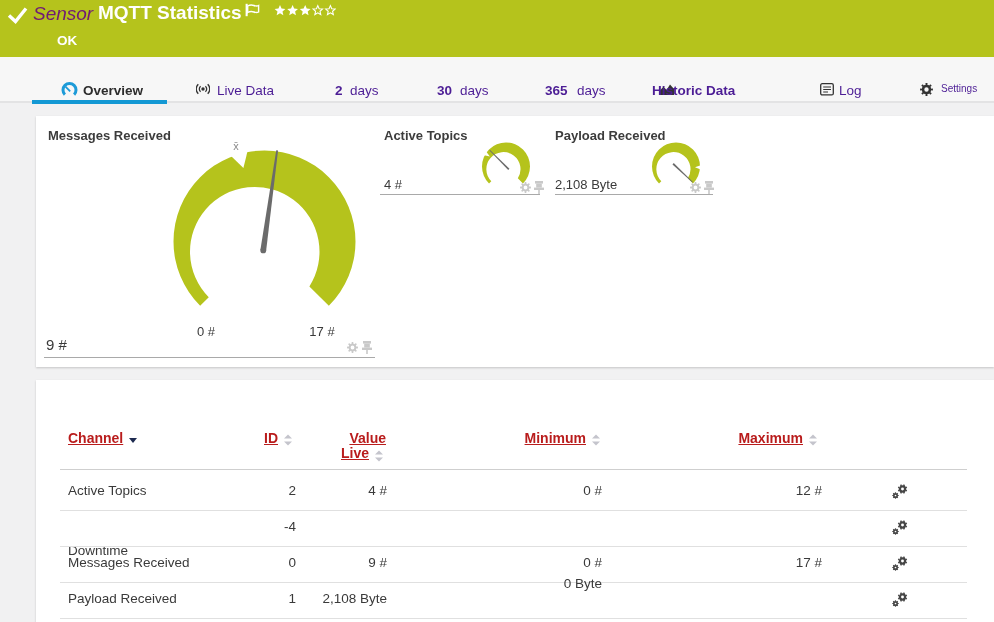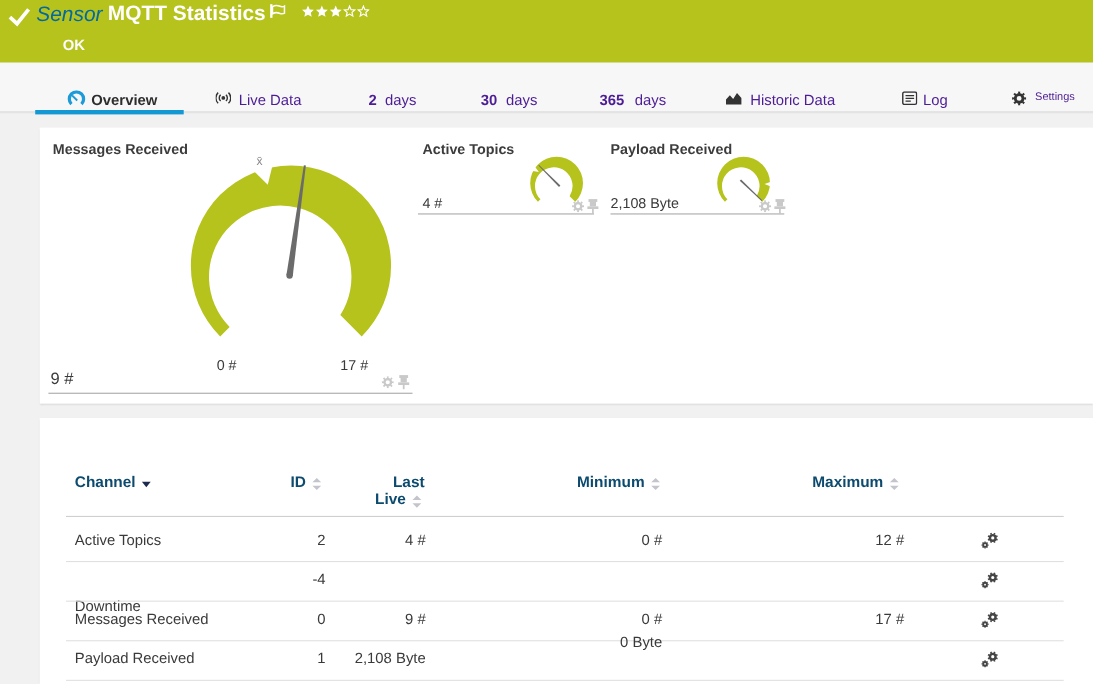--- a/index.html
+++ b/index.html
@@ -5,31 +5,31 @@
 html,body{margin:0;padding:0;}
 body{width:994px;height:622px;background:#f1f1f2;font-family:"Liberation Sans",sans-serif;position:relative;overflow:hidden;}
 .abs{position:absolute;}
 #hdr{left:0;top:0;width:994px;height:57px;background:#b5c31c;}
 #tabs{left:0;top:57px;width:994px;height:44px;background:#f7f7f7;}
 .tabtxt{position:absolute;top:83px;font-size:13.5px;color:#4c1d95;white-space:nowrap;}
 #card1{left:36px;top:116px;width:958px;height:251px;background:#fff;box-shadow:0 1px 2px rgba(0,0,0,0.18);}
 #card2{left:36px;top:380px;width:958px;height:242px;background:#fff;box-shadow:0 1px 2px rgba(0,0,0,0.18);}
 .wline{position:absolute;height:1px;background:#a9a9a9;}
 .rline{position:absolute;height:1px;background:#e0e0e0;}
-.th{position:absolute;font-size:14px;font-weight:bold;color:#0c4a6e;white-space:nowrap;}
+.th{position:absolute;font-size:14px;font-weight:bold;color:#b91c1c;white-space:nowrap;text-decoration:underline;}
 .td{position:absolute;font-size:13.5px;color:#3a3a3a;white-space:nowrap;}
 .num{text-align:right;}
 </style>
 </head>
 <body>
 <div id="hdr" class="abs"></div>
 <svg class="abs" style="left:7px;top:6px" width="22" height="20" viewBox="0 0 22 20">
     <path d="M2,9.5 L8.5,15.5 L19,2.5" fill="none" stroke="#fff" stroke-width="3.4"></path>
   </svg>
-<div class="abs" style="left:33px;top:3px;font-size:19px;font-style:italic;color:#0369a1;">Sensor</div>
+<div class="abs" style="left:33px;top:3px;font-size:19px;font-style:italic;color:#701a75;">Sensor</div>
 <div class="abs" style="left:98px;top:2px;font-size:19px;font-weight:bold;color:#fff;">MQTT Statistics</div>
 <svg class="abs" style="left:244px;top:3px" width="17" height="14" viewBox="0 0 17 14">
     <rect x="1.6" y="0.8" width="2.1" height="12.4" fill="#fff"></rect>
     <path d="M3.7,3.0 C5.9,1.7 7.9,1.7 9.9,2.5 C11.9,3.3 13.3,3.3 14.6,2.5 L14.6,9.0 C13.3,9.8 11.9,9.8 9.9,9.0 C7.9,8.2 5.9,8.2 3.7,9.5 Z" fill="none" stroke="#fff" stroke-width="1.4"></path>
   </svg>
 <svg class="abs" style="left:274px;top:4px" width="62" height="14" viewBox="0 0 62 14">
 <g id="stars"></g>
 <path id="st" d="M6,1 L7.55,4.6 L11.4,4.95 L8.5,7.5 L9.35,11.3 L6,9.3 L2.65,11.3 L3.5,7.5 L0.6,4.95 L4.45,4.6 Z" fill="#fff"></path>
 <use href="#st" x="12.6"></use>
 <use href="#st" x="25.2"></use>
@@ -53,21 +53,21 @@
 <div class="tabtxt" style="left:217px;">Live Data</div>
 <div class="tabtxt" style="left:335px;font-weight:bold;">2</div>
 <div class="tabtxt" style="left:350px;">days</div>
 <div class="tabtxt" style="left:437px;font-weight:bold;">30</div>
 <div class="tabtxt" style="left:460px;">days</div>
 <div class="tabtxt" style="left:545px;font-weight:bold;">365</div>
 <div class="tabtxt" style="left:577px;">days</div>
 <svg class="abs" style="left:659px;top:83px" width="16" height="13" viewBox="0 0 16 13">
 <path d="M1,12 V7.5 L4.5,3.5 L7.5,7 L11,1.5 L15,6 V12 Z" fill="#333"></path>
 </svg>
-<div class="tabtxt" style="left:682px;">Historic Data</div>
+<div class="tabtxt" style="left:652px;font-weight:bold;">Historic Data</div>
 <svg class="abs" style="left:820px;top:83px" width="14" height="13" viewBox="0 0 14 13">
 <rect x="0.7" y="0.7" width="12.6" height="11.2" rx="1.5" fill="none" stroke="#333" stroke-width="1.3"></rect>
 <path d="M3.2,4 H11 M3.2,6.5 H11 M3.2,9 H8" stroke="#333" stroke-width="1.2"></path>
 </svg>
 <div class="tabtxt" style="left:839px;">Log</div>
 <svg class="abs" style="left:920px;top:83px" width="13" height="13" viewBox="0 0 13 13">
 <path d="M4.66,2.07 L5.71,1.77 L5.43,0.09 L7.57,0.09 L7.29,1.77 L8.34,2.07 L9.29,2.59 L10.28,1.21 L11.79,2.72 L10.41,3.71 L10.93,4.66 L11.23,5.71 L12.91,5.43 L12.91,7.57 L11.23,7.29 L10.93,8.34 L10.41,9.29 L11.79,10.28 L10.28,11.79 L9.29,10.41 L8.34,10.93 L7.29,11.23 L7.57,12.91 L5.43,12.91 L5.71,11.23 L4.66,10.93 L3.71,10.41 L2.72,11.79 L1.21,10.28 L2.59,9.29 L2.07,8.34 L1.77,7.29 L0.09,7.57 L0.09,5.43 L1.77,5.71 L2.07,4.66 L2.59,3.71 L1.21,2.72 L2.72,1.21 L3.71,2.59 Z M8.70,6.50 A2.2,2.2 0 1 0 4.30,6.50 A2.2,2.2 0 1 0 8.70,6.50 Z" fill="#333" fill-rule="evenodd"></path>
 </svg>
 <div class="tabtxt" style="left:941px;font-size:10px;">Settings</div>
 
@@ -144,21 +144,21 @@
 
 <div id="card2" class="abs"></div>
 <div class="th" style="left:68px;top:430px;">Channel</div>
 <svg class="abs" style="left:128px;top:437px" width="10" height="7" viewBox="0 0 10 7">
     <path d="M1,1 H9 L5,6 Z" fill="#1d2a50"></path>
   </svg>
 <div class="th num" style="left:178px;top:430px;width:100px;">ID</div>
 <svg class="abs" style="left:283px;top:434px" width="10" height="12" viewBox="0 0 10 12">
     <path d="M1,4.5 L5,0.5 L9,4.5 Z M1,7.5 L5,11.5 L9,7.5 Z" fill="#c4c4cc"></path>
   </svg>
-<div class="th num" style="left:286px;top:430px;width:100px;">Last</div>
+<div class="th num" style="left:286px;top:430px;width:100px;">Value</div>
 <div class="th num" style="left:269px;top:445px;width:100px;">Live</div>
 <svg class="abs" style="left:374px;top:450px" width="10" height="12" viewBox="0 0 10 12">
     <path d="M1,4.5 L5,0.5 L9,4.5 Z M1,7.5 L5,11.5 L9,7.5 Z" fill="#c4c4cc"></path>
   </svg>
 <div class="th num" style="left:486px;top:430px;width:100px;">Minimum</div>
 <svg class="abs" style="left:591px;top:434px" width="10" height="12" viewBox="0 0 10 12">
     <path d="M1,4.5 L5,0.5 L9,4.5 Z M1,7.5 L5,11.5 L9,7.5 Z" fill="#c4c4cc"></path>
   </svg>
 <div class="th num" style="left:703px;top:430px;width:100px;">Maximum</div>
 <svg class="abs" style="left:808px;top:434px" width="10" height="12" viewBox="0 0 10 12">

